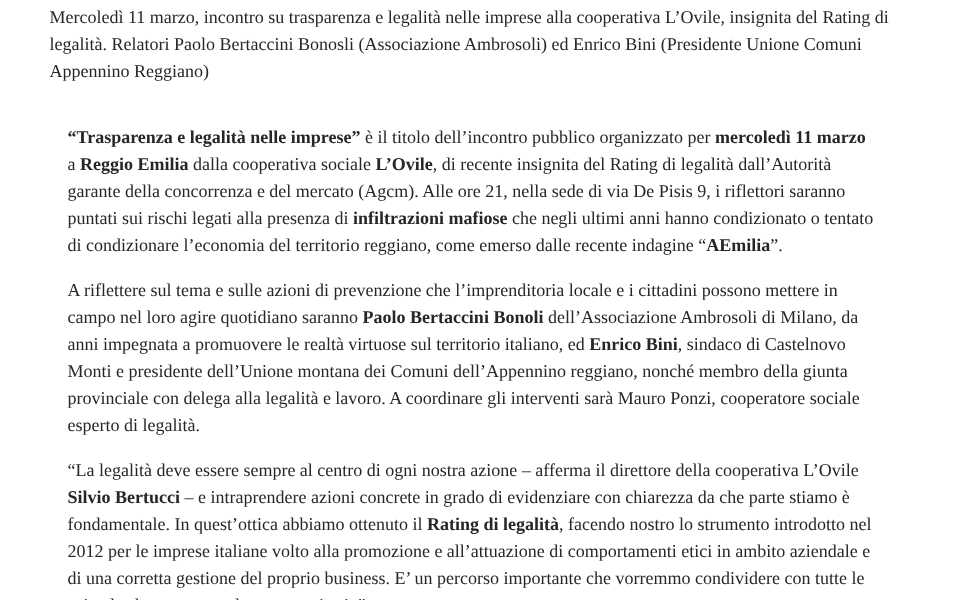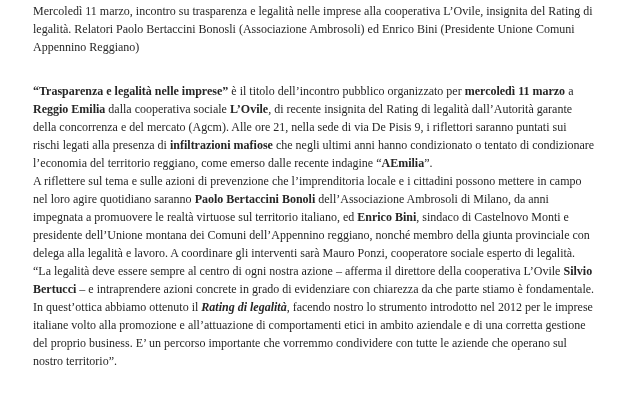--- a/index.html
+++ b/index.html
@@ -20,26 +20,26 @@
     font-family: "Liberation Serif", "DejaVu Serif", serif;
     font-size: 12px;
     line-height: 18px;
     color: #262626;
     text-align: left;
   }
   .lead {
     margin: 0 0 26px 0;
   }
   .article-body p {
-    margin: 0;
+    margin: 12px;
   }
   .r  { font-weight: normal; font-style: normal; }
   .b  { font-weight: bold;   font-style: normal; }
   .i  { font-weight: normal; }
-  .bi { font-weight: bold;   font-style: italic; }
+  .bi { font-weight: bold;   }
 </style>
 </head>
 <body>
 
 <div class="page">
   <p class="lead">Mercoledì 11 marzo, incontro su trasparenza e legalità nelle imprese alla cooperativa L’Ovile, insignita del Rating di legalità. Relatori Paolo Bertaccini Bonosli (Associazione Ambrosoli) ed Enrico Bini (Presidente Unione Comuni Appennino Reggiano)</p>
   <div class="article-body">
       <p><span class="b">“Trasparenza e legalità nelle imprese”</span><span class="r"> è il titolo dell’incontro pubblico organizzato per </span><span class="b">mercoledì 11 marzo</span><span class="r"> a </span><span class="b">Reggio Emilia</span><span class="r"> dalla cooperativa sociale </span><span class="b">L’Ovile</span><span class="r">, di recente insignita del Rating di legalità dall’Autorità garante della concorrenza e del mercato (Agcm). Alle ore 21, nella sede di via De Pisis 9, i riflettori saranno puntati sui rischi legati alla presenza di </span><span class="b">infiltrazioni mafiose</span><span class="r"> che negli ultimi anni hanno condizionato o tentato di condizionare l’economia del territorio reggiano, come emerso dalle recente indagine “</span><span class="b">AEmilia</span><span class="r">”.</span></p>
       <p><span class="r">A riflettere sul tema e sulle azioni di prevenzione che l’imprenditoria locale e i cittadini possono mettere in campo nel loro agire quotidiano saranno </span><span class="b">Paolo Bertaccini Bonoli</span><span class="r"> dell’Associazione Ambrosoli di Milano, da anni impegnata a promuovere le realtà virtuose sul territorio italiano, ed </span><span class="b">Enrico Bini</span><span class="r">, sindaco di Castelnovo Monti e presidente dell’Unione montana dei Comuni dell’Appennino reggiano, nonché membro della giunta provinciale con delega alla legalità e lavoro. A coordinare gli interventi sarà Mauro Ponzi, cooperatore sociale esperto di legalità.</span></p>
       <p><span class="i">“La legalità deve essere sempre al centro di ogni nostra azione</span><span class="r"> – afferma il direttore della cooperativa L’Ovile </span><span class="b">Silvio Bertucci</span><span class="r"> – </span><span class="i">e intraprendere azioni concrete in grado di evidenziare con chiarezza da che parte stiamo è fondamentale. In quest’ottica abbiamo ottenuto il </span><span class="bi">Rating di legalità</span><span class="i">, facendo nostro lo strumento introdotto nel 2012 per le imprese italiane volto alla promozione e all’attuazione di comportamenti etici in ambito aziendale e di una corretta gestione del proprio business. E’ un percorso importante che vorremmo condividere con tutte le aziende che operano sul nostro territorio”.</span></p>

